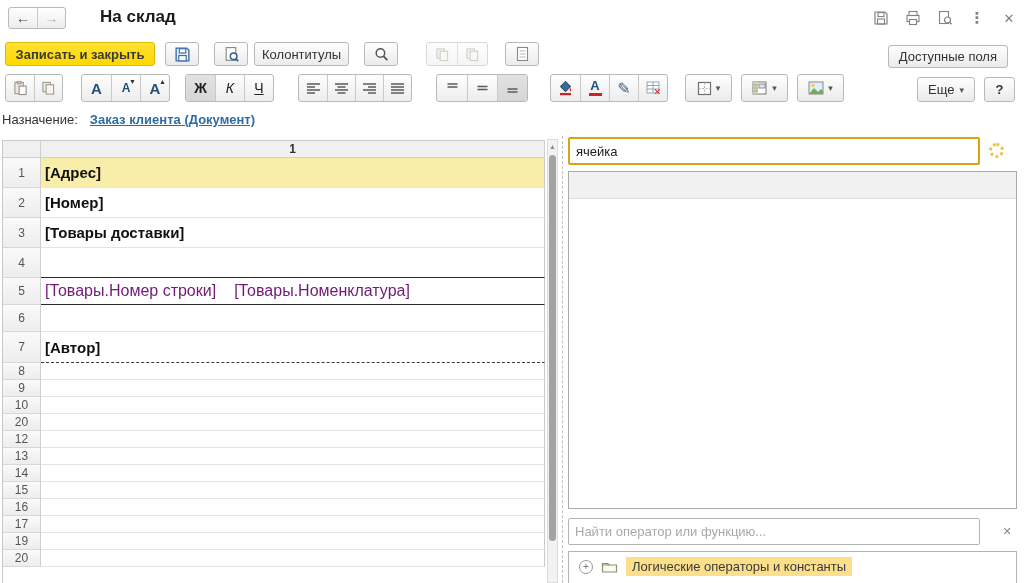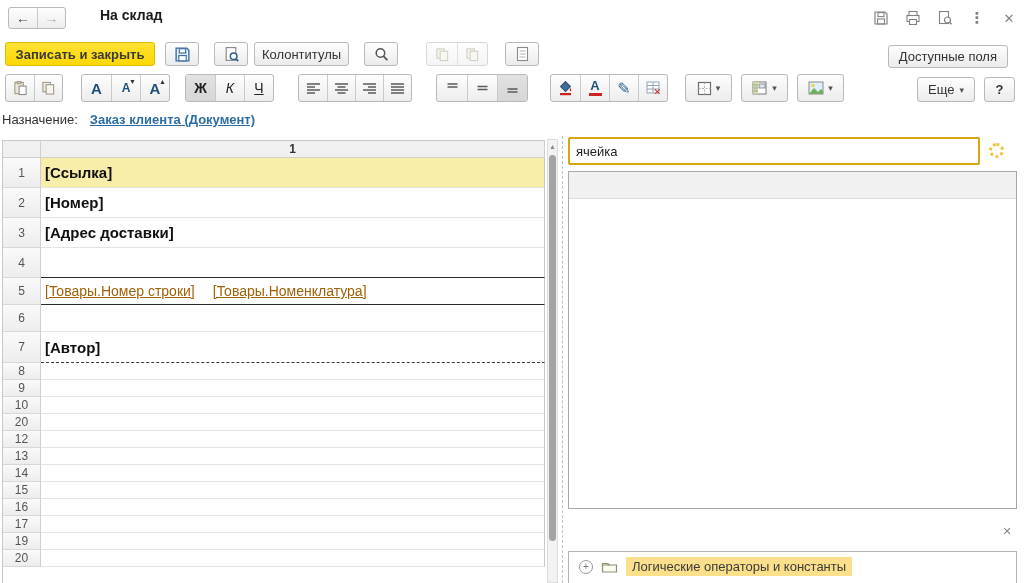--- a/index.html
+++ b/index.html
@@ -21,21 +21,21 @@
     background: linear-gradient(#fefefe,#ededed); overflow: hidden; }
   .seg { display: flex; align-items: center; justify-content: center;
     border-left: 1px solid #c9c9c9; height: 100%; }
   .seg:first-child { border-left: none; }
   .pressed { background: linear-gradient(#e2e2e2,#d6d6d6); }
   .disabled { opacity: .55; }
   
   .hdr { position: absolute; left: 0; top: 0; width: 1032px; height: 36px; }
   .nav-group { position: absolute; left: 8px; top: 7px; height: 22px; width: 58px; }
   .nav-group .seg { width: 28px; font-size: 14px; }
-  .title { position: absolute; left: 100px; top: 7px; font-size: 14px; font-weight: 700; color: #1a1a1a; text-align: center; }
+  .title { position: absolute; left: 100px; top: 7px; font-size: 17px; font-weight: 700; color: #1a1a1a; text-align: center; }
   .win-icons { position: absolute; right: 14px; top: 9px; display: flex; align-items: center; gap: 14px; }
   .gicon { display: inline-flex; align-items: center; justify-content: center; width: 18px; height: 18px; color:#828282; }
   
   .tb1 { position: absolute; left: 0; top: 40px; width: 1032px; height: 28px;
          display: flex; align-items: center; padding-left: 5px; }
   .btn-yellow { background: linear-gradient(#ffe133,#ffd800); border-color: #dcbb00;
     font-weight: 700; color: #3a3a3a; width: 150px; }
   .fields-btn { position: absolute; right: 24px; top: 45px; height: 23px; }
   
   .tb2 { position: absolute; left: 0; top: 72px; width: 1032px; height: 32px;
@@ -58,21 +58,21 @@
   .colhead { flex: 1; background: #f0f0f0; border-right: 1px solid #cfcfcf; border-bottom: 1px solid #cfcfcf;
     display: flex; align-items: center; justify-content: center; font-size: 12px; font-weight: 600; color: #333; }
   .srow { display: flex; }
   .h30 { height: 30px; } .h27 { height: 27px; } .h31 { height: 31px; } .h17 { height: 17px; }
   .rnum { width: 38px; background: linear-gradient(#fafafa,#ededed); border-right: 1px solid #cfcfcf;
     border-bottom: 1px solid #d8d8d8; display: flex; align-items: center; justify-content: center;
     font-size: 12px; color: #555; }
   .rcell { flex: 1; border-right: 1px solid #c9c9c9; border-bottom: 1px solid #e4e4e4;
     display: flex; align-items: center; padding-left: 4px; overflow: hidden; white-space: nowrap; }
   .cell-bold { font-weight: 700; font-size: 15px; color: #111; }
-  .cell-plain { font-size: 14px; color: #a16207; text-decoration: underline; }
+  .cell-plain { font-size: 16px; color: #701a75; }
   .sel .rcell { background: #f8eda9; }
   .line-bot { border-bottom: 1px solid #2a2a2a !important; }
   .dash-bot { border-bottom: 1px dashed #3a3a3a !important; }
   .gap18 { display: inline-block; width: 18px; }
   
   .vscroll { position: absolute; left: 547px; top: 139px; width: 11px; height: 444px;
     background: #f2f2f2; border: 1px solid #dcdcdc; }
   .vs-up { height: 13px; display: flex; align-items: center; justify-content: center;
     font-size: 7px; color: #8a8a8a; }
   .vs-thumb { position: absolute; left: 1px; top: 15px; width: 7px; height: 386px;
@@ -429,29 +429,29 @@
   </div>
 
   <div class="sheet">
     <div class="shead">
       <div class="corner"></div>
       <div class="colhead">1</div>
     </div>
 
     <div class="srow h30 sel">
       <div class="rnum">1</div>
-      <div class="rcell cell-bold">[Ссылка]</div>
+      <div class="rcell cell-bold">[Адрес]</div>
     </div>
     <div class="srow h30">
       <div class="rnum">2</div>
       <div class="rcell cell-bold">[Номер]</div>
     </div>
     <div class="srow h30">
       <div class="rnum">3</div>
-      <div class="rcell cell-bold">[Адрес доставки]</div>
+      <div class="rcell cell-bold">[Товары доставки]</div>
     </div>
     <div class="srow h30">
       <div class="rnum">4</div>
       <div class="rcell line-bot"></div>
     </div>
     <div class="srow h27">
       <div class="rnum">5</div>
       <div class="rcell cell-plain line-bot">
         <span>[Товары.Номер строки]</span>
         <span class="gap18"></span>
@@ -525,20 +525,23 @@
 
   <div class="search-box">
     <input type="text" value="ячейка" style="">
   </div>
   <div class="spinner"></div>
 
   <div class="list-panel">
     <div class="list-head"></div>
   </div>
 
+  <div class="find-box">
+    <input type="text" placeholder="Найти оператор или функцию..." style="">
+  </div>
   <div class="find-clear">✕</div>
 
   <div class="tree-panel">
     <div class="tree-item">
       <span class="expand">+</span>
       <span>
         <svg width="17" height="14" viewBox="0 0 17 14">
             <path d="M1.5 3.5 V12 H15.5 V5 H8 L6.5 3.5z" fill="#fdfbef" stroke="#8f8f73" stroke-width="1.2"></path>
             <path d="M1.5 3.5 H6.5 L8 5 H1.5z" fill="#efe9d2" stroke="#8f8f73" stroke-width="1.2"></path>
           </svg>

